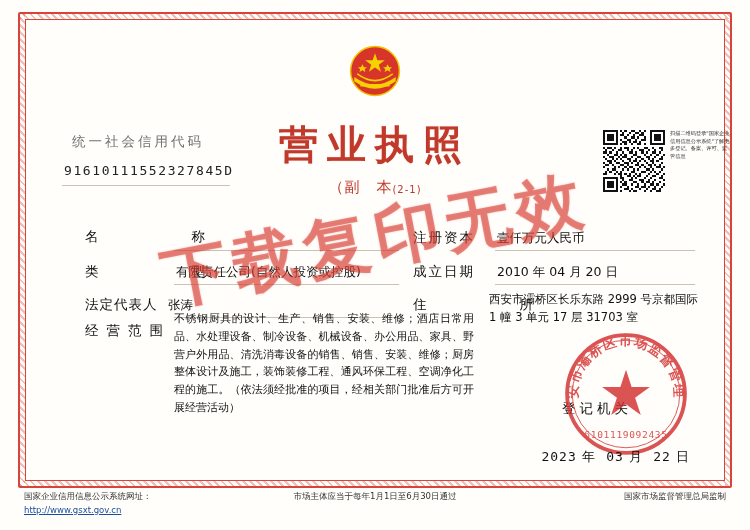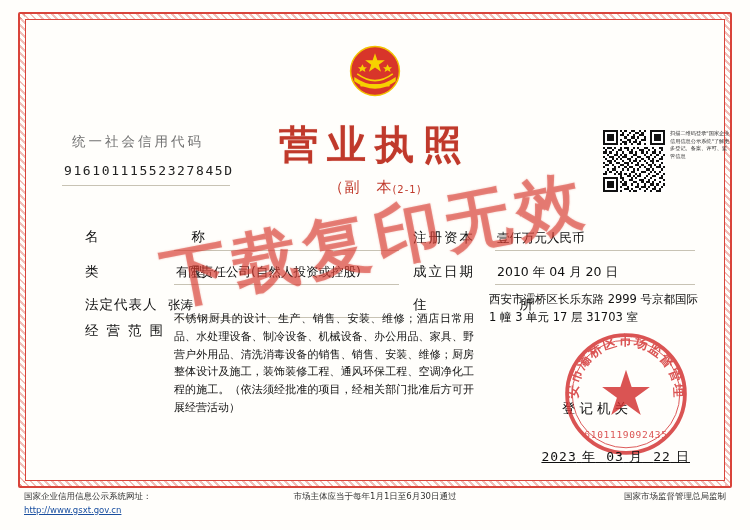--- a/index.html
+++ b/index.html
@@ -105,21 +105,21 @@
     font-size:13.5px;letter-spacing:4px;color:#111;white-space:nowrap;
   }
   
   .seal{
     position:absolute;right:60px;top:330px;width:128px;height:128px;
     opacity:.82;
   }
   
   .dateline{
     position:absolute;right:60px;top:448px;
-    font-size:13px;color:#111;white-space:nowrap;letter-spacing:1px;text-decoration:underline;
+    font-size:13px;color:#111;white-space:nowrap;letter-spacing:1px;
   }
   .dateline span.num{font-family:"DejaVu Sans Mono","Liberation Mono",monospace;}
 
   
   .watermark{
     position:absolute;left:50%;top:240px;transform:translate(-50%,-50%) rotate(-11deg);
     font-size:66px;font-weight:bold;color:rgba(215,60,50,.55);
     letter-spacing:6px;white-space:nowrap;pointer-events:none;
     text-shadow:0 0 2px rgba(215,60,50,.3);
   }

